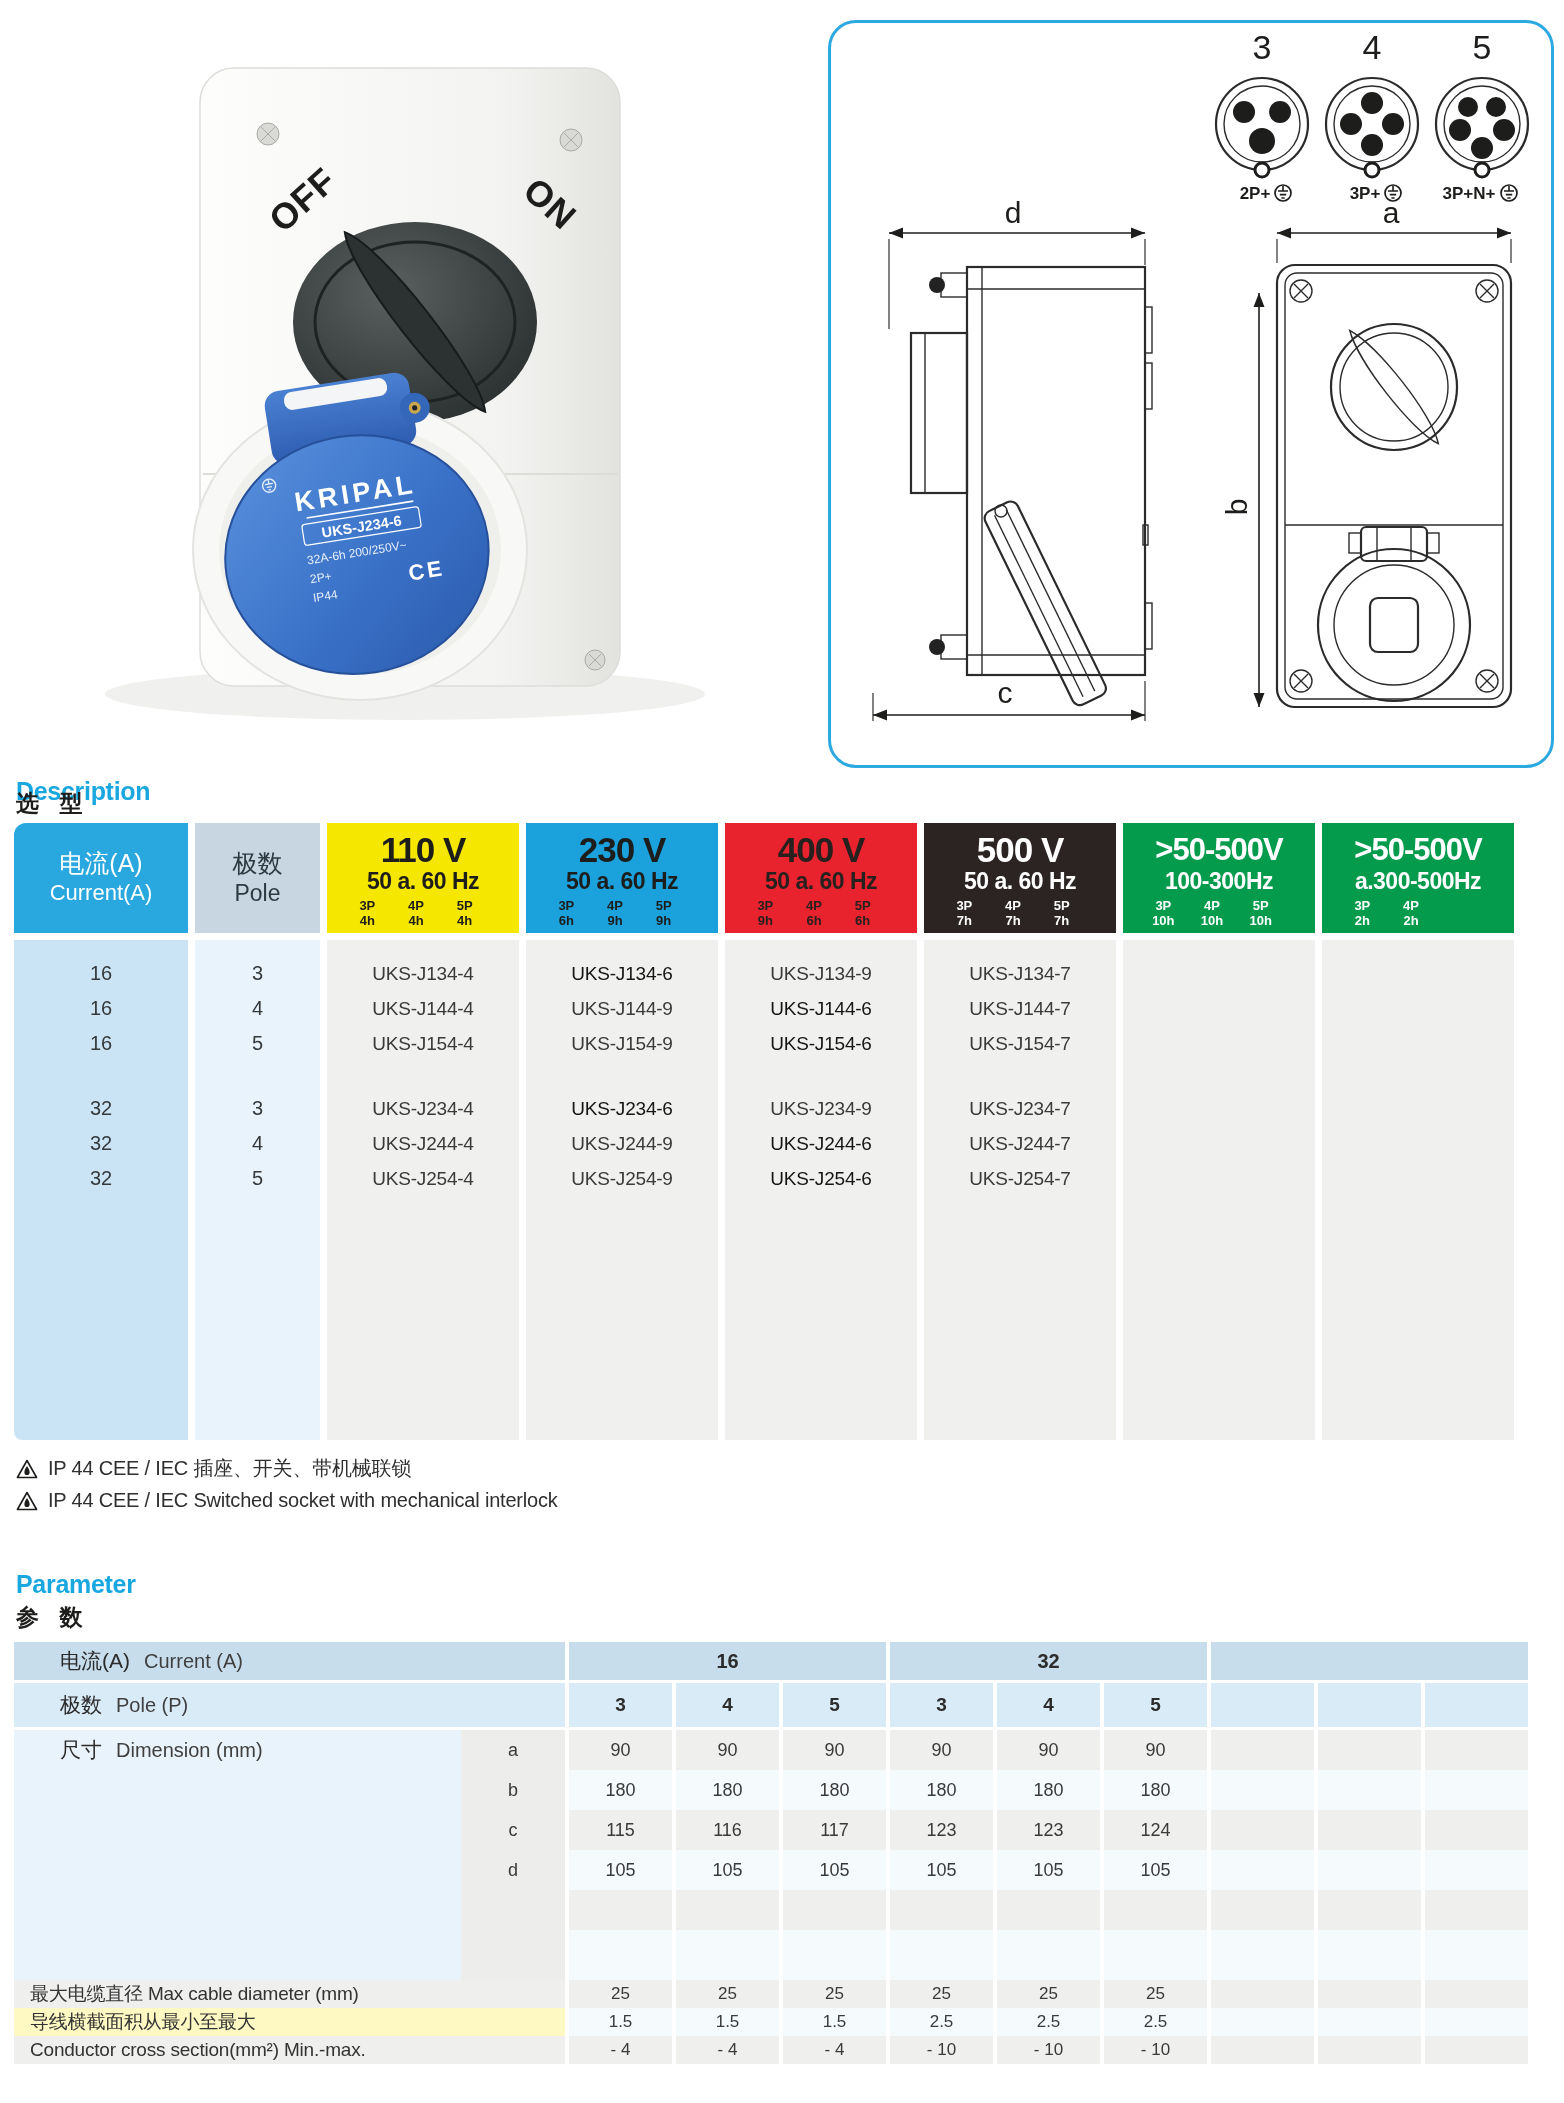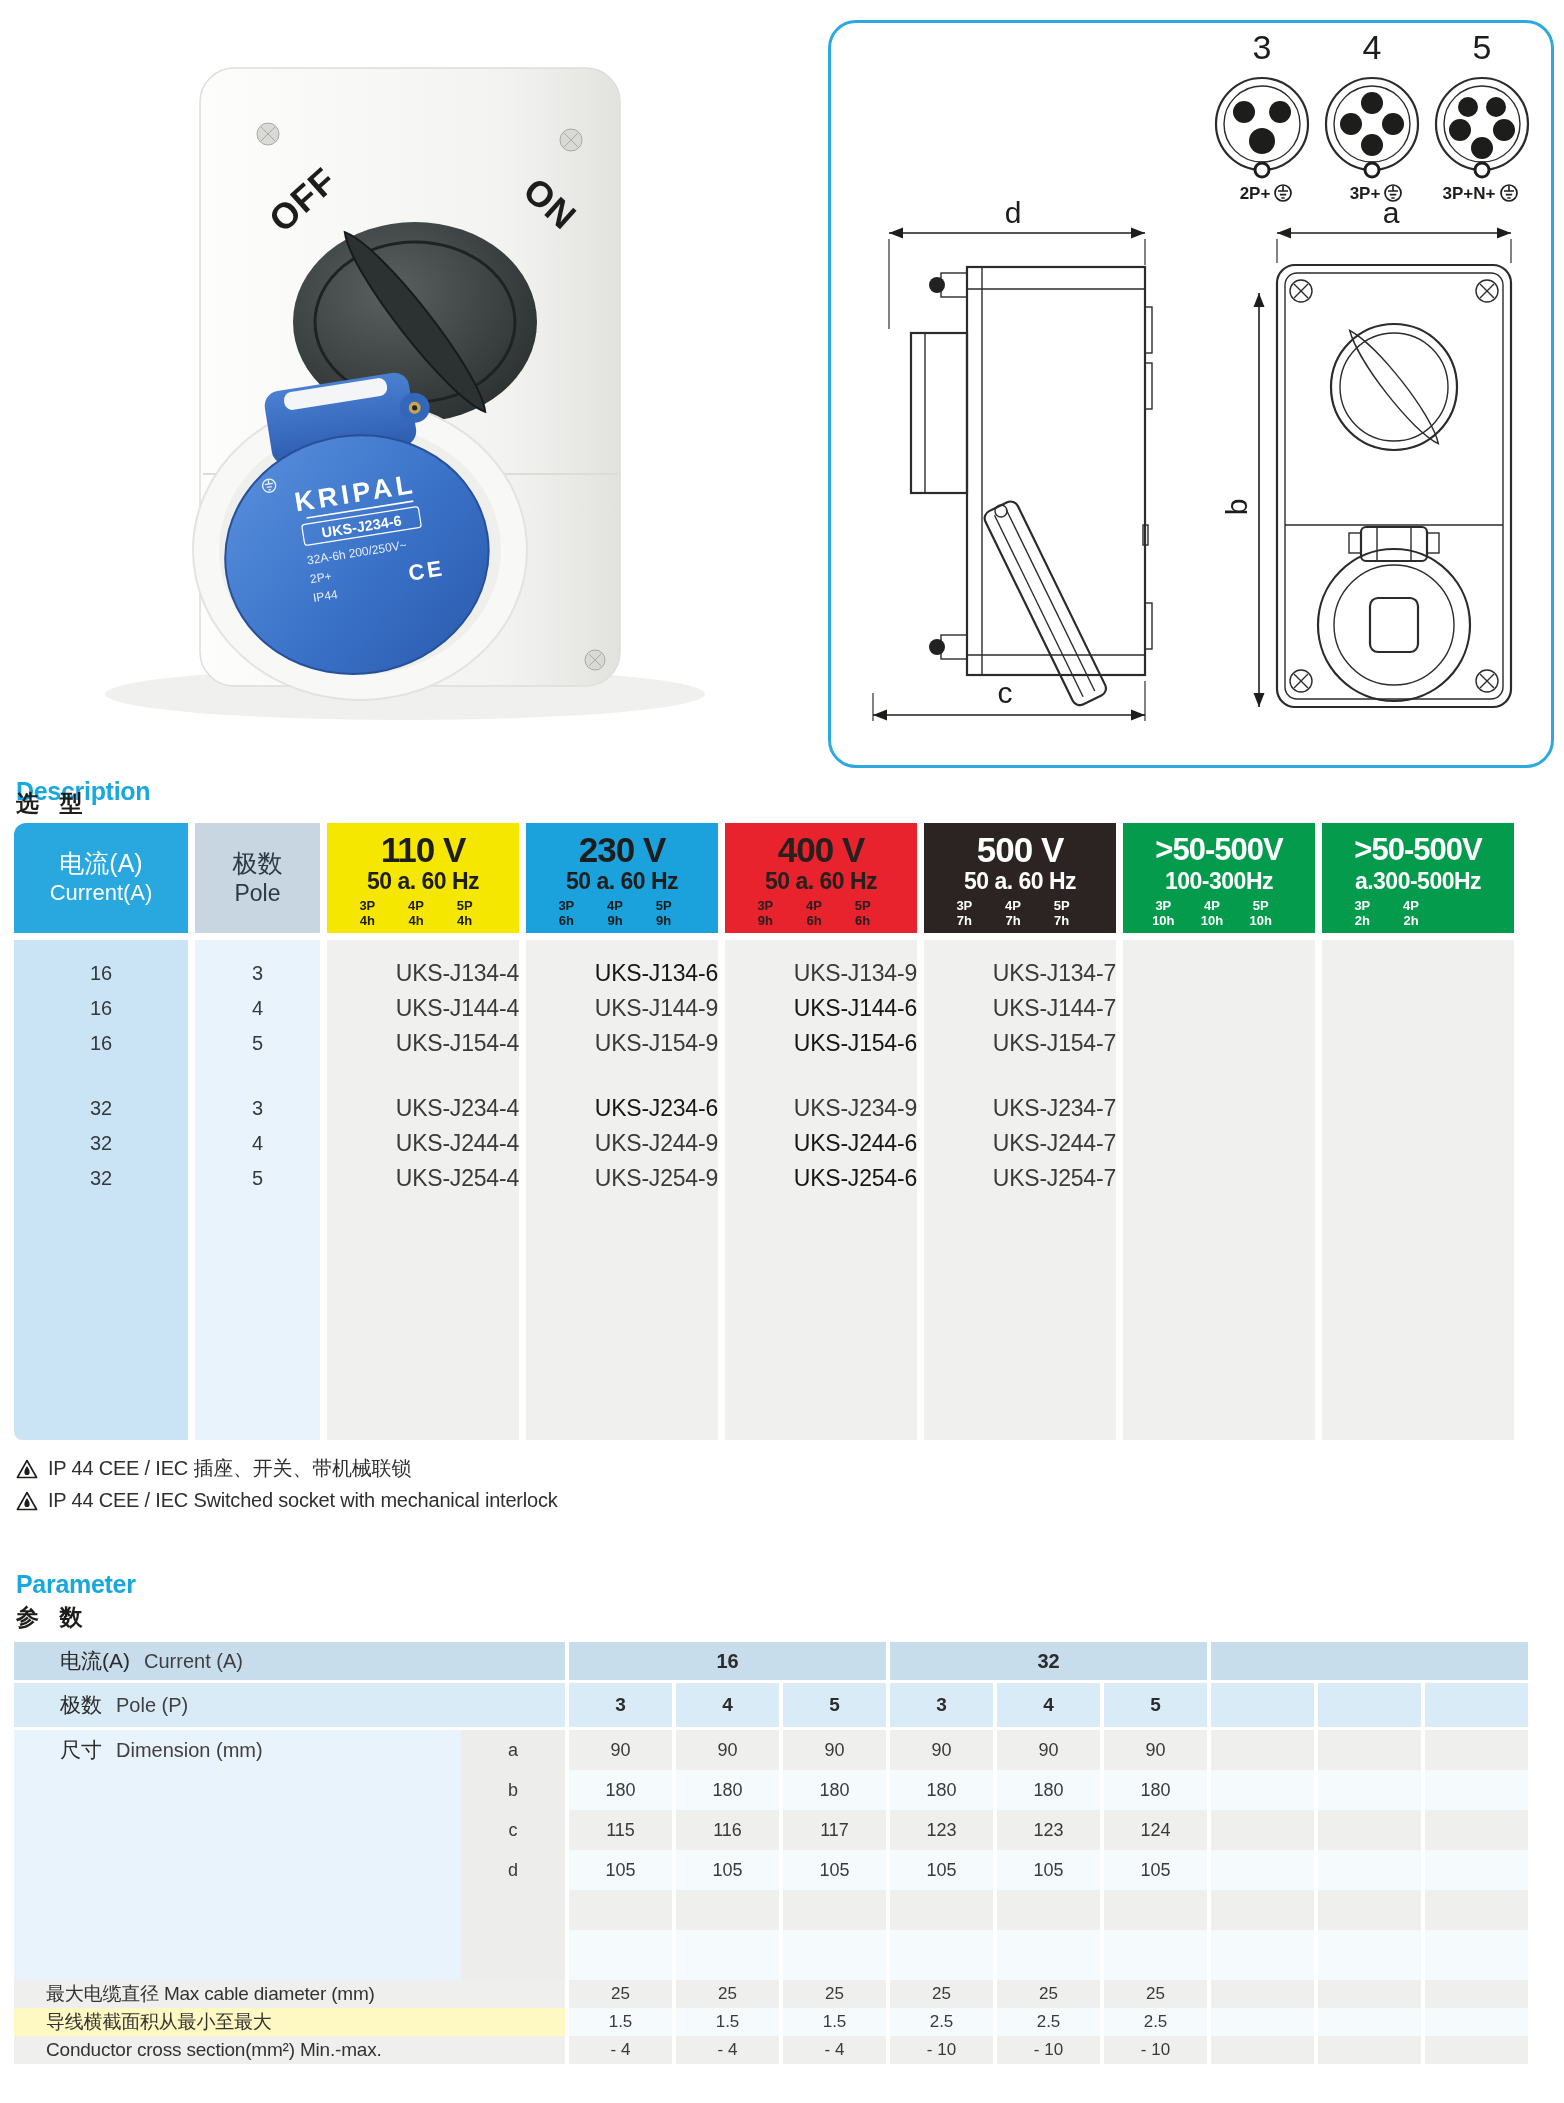--- a/index.html
+++ b/index.html
@@ -37,21 +37,21 @@
   .vh-pins{display:flex;padding:0 30px 0 16px;margin-top:5px;}
   .vh-pins span{flex:1;font-size:13px;font-weight:600;line-height:14px;text-align:center;}
   .vh-pins.hrs{margin-top:1px;}
 
   .sel-body{position:absolute;left:14px;top:940px;display:grid;grid-template-columns:174px 125px repeat(6,192px);column-gap:7px;}
   .bc{height:500px;padding-top:16px;box-sizing:border-box;}
   .bc-current{background:#cbe4f5;border-bottom-left-radius:8px;}
   .bc-pole{background:#e8f3fb;}
   .bc-model{background:#f0f0ee;}
   .slot{height:35px;line-height:35px;text-align:center;font-size:20px;color:#35393b;}
-  .slot.model{font-size:23px;letter-spacing:-0.2px;color:#3a3a3a;text-align:right;}
+  .slot.model{font-size:19px;letter-spacing:-0.2px;color:#3a3a3a;}
   .slot.gap{height:30px;}
   .slot.bold{font-weight:400;color:#161615;}
 
   
   .note{position:absolute;left:16px;display:flex;align-items:center;gap:10px;font-size:20px;color:#2f2f2f;letter-spacing:-0.2px;}
 
   
   .param{position:absolute;left:14px;top:1642px;width:1514px;}
   .prow{display:grid;grid-template-columns:551px repeat(9,103px);column-gap:4px;}
   .prow .v{display:flex;align-items:center;justify-content:center;font-size:18px;color:#3a3a3a;}
@@ -66,21 +66,21 @@
   .pl-en{font-size:20px;color:#3f3f3f;}
   .g3{grid-column:span 3;}
   .r-dim{height:40px;}
   .r-dim2{height:50px;}
   .gut{display:flex;}
   .gut-main{width:447px;background:#e9f3fb;display:flex;align-items:center;padding-left:46px;box-sizing:border-box;gap:14px;}
   .gut-sub{width:104px;background:#ededec;display:flex;align-items:center;justify-content:center;font-size:18px;color:#3a3a3a;}
   .s-g .v{background:#efefee;}
   .s-b .v{background:#f5fafd;}
   .r-bot{height:28px;}
-  .bot-l{background:#efefee;display:flex;align-items:center;padding-left:32px;box-sizing:border-box;font-size:19px;color:#333;letter-spacing:-0.2px;}
+  .bot-l{background:#efefee;display:flex;align-items:center;padding-left:16px;box-sizing:border-box;font-size:19px;color:#333;letter-spacing:-0.2px;}
   .r-bot .v{font-size:17px;}
 </style>
 </head>
 <body>
 
 <div id="page">
 
   <svg style="position:absolute;left:15px;top:22px;" width="770" height="712" viewBox="0 0 770 712">
     <defs>
       <linearGradient id="bodyG" x1="0" y1="0" x2="1" y2="0">

